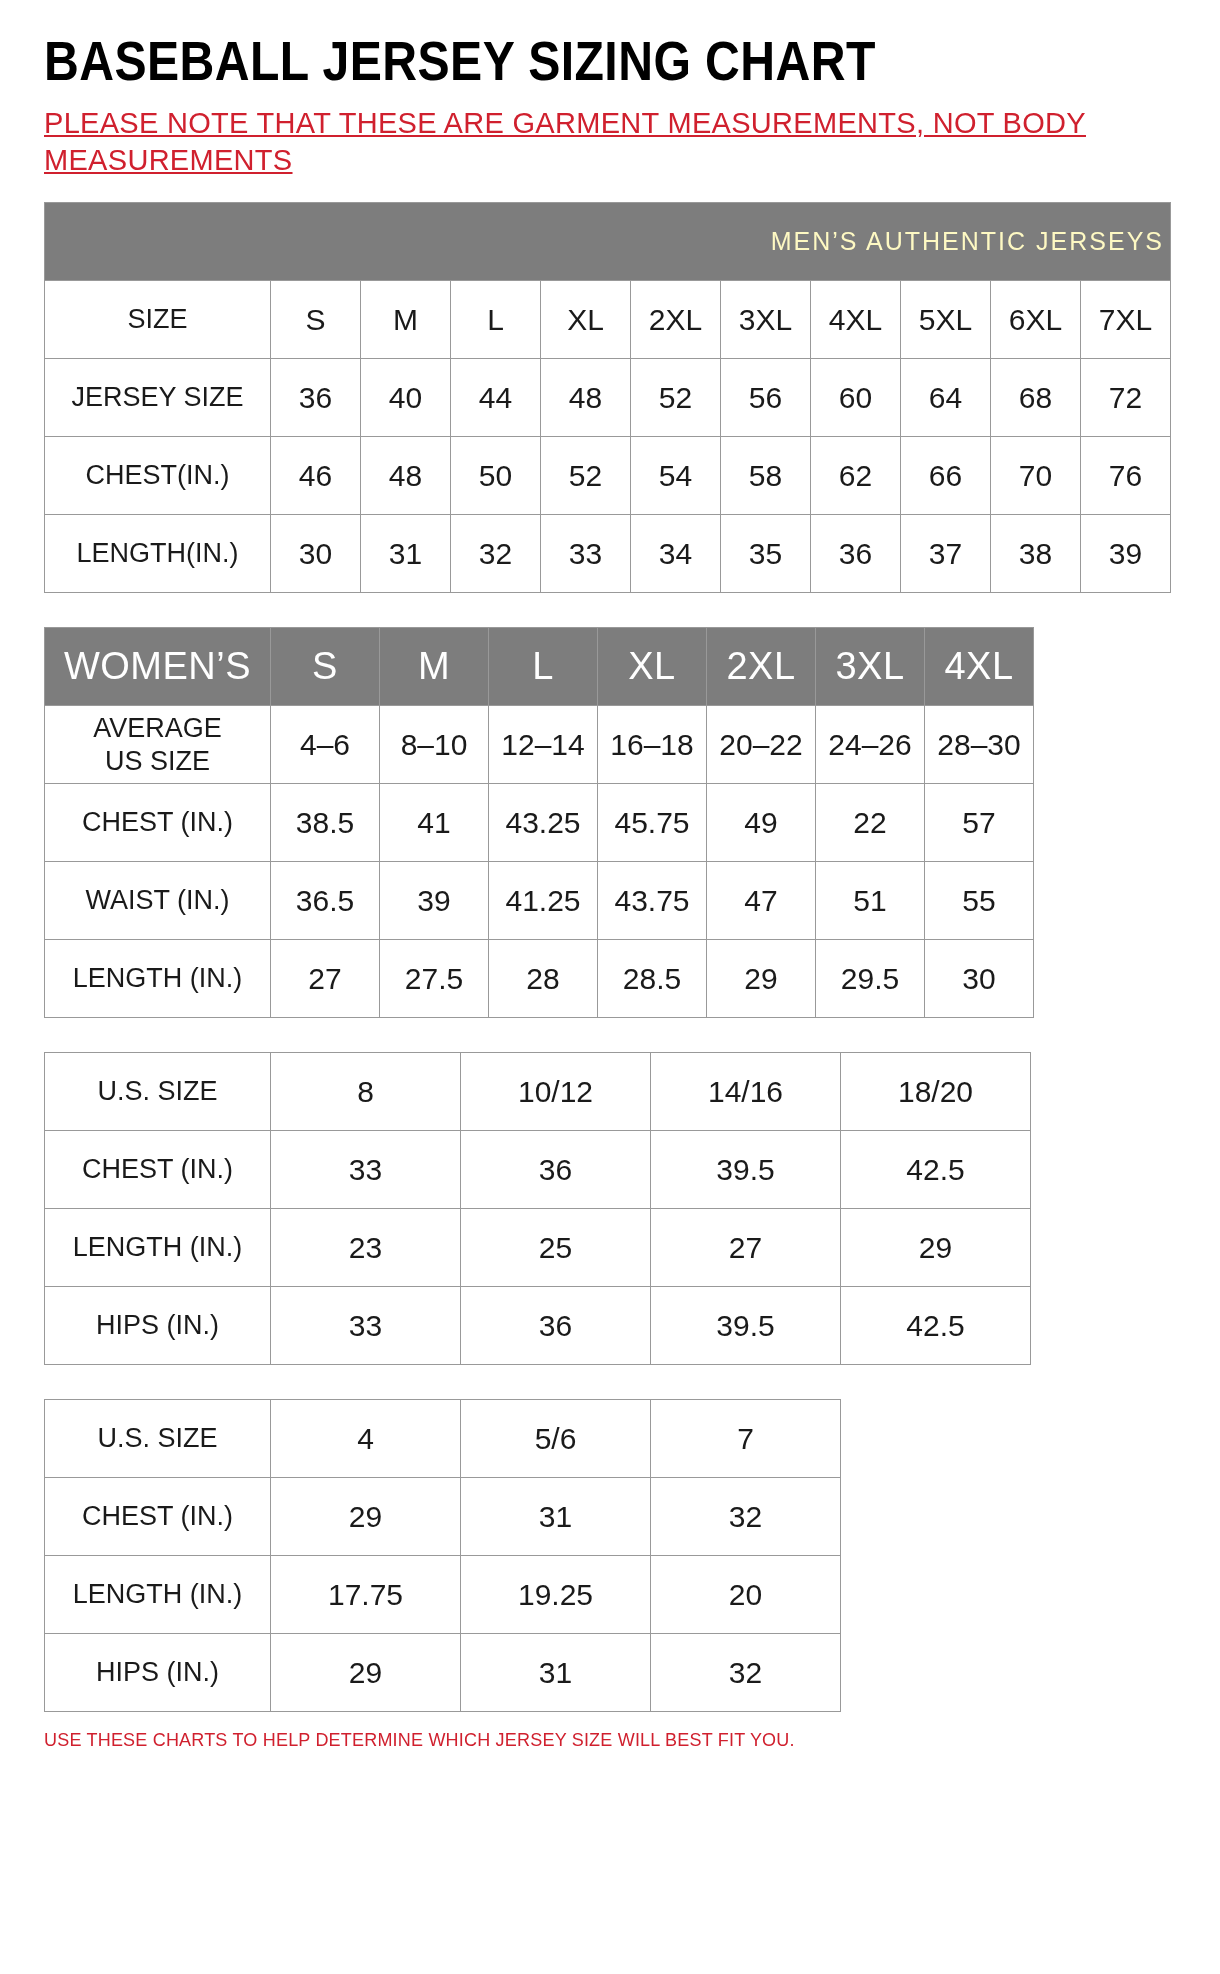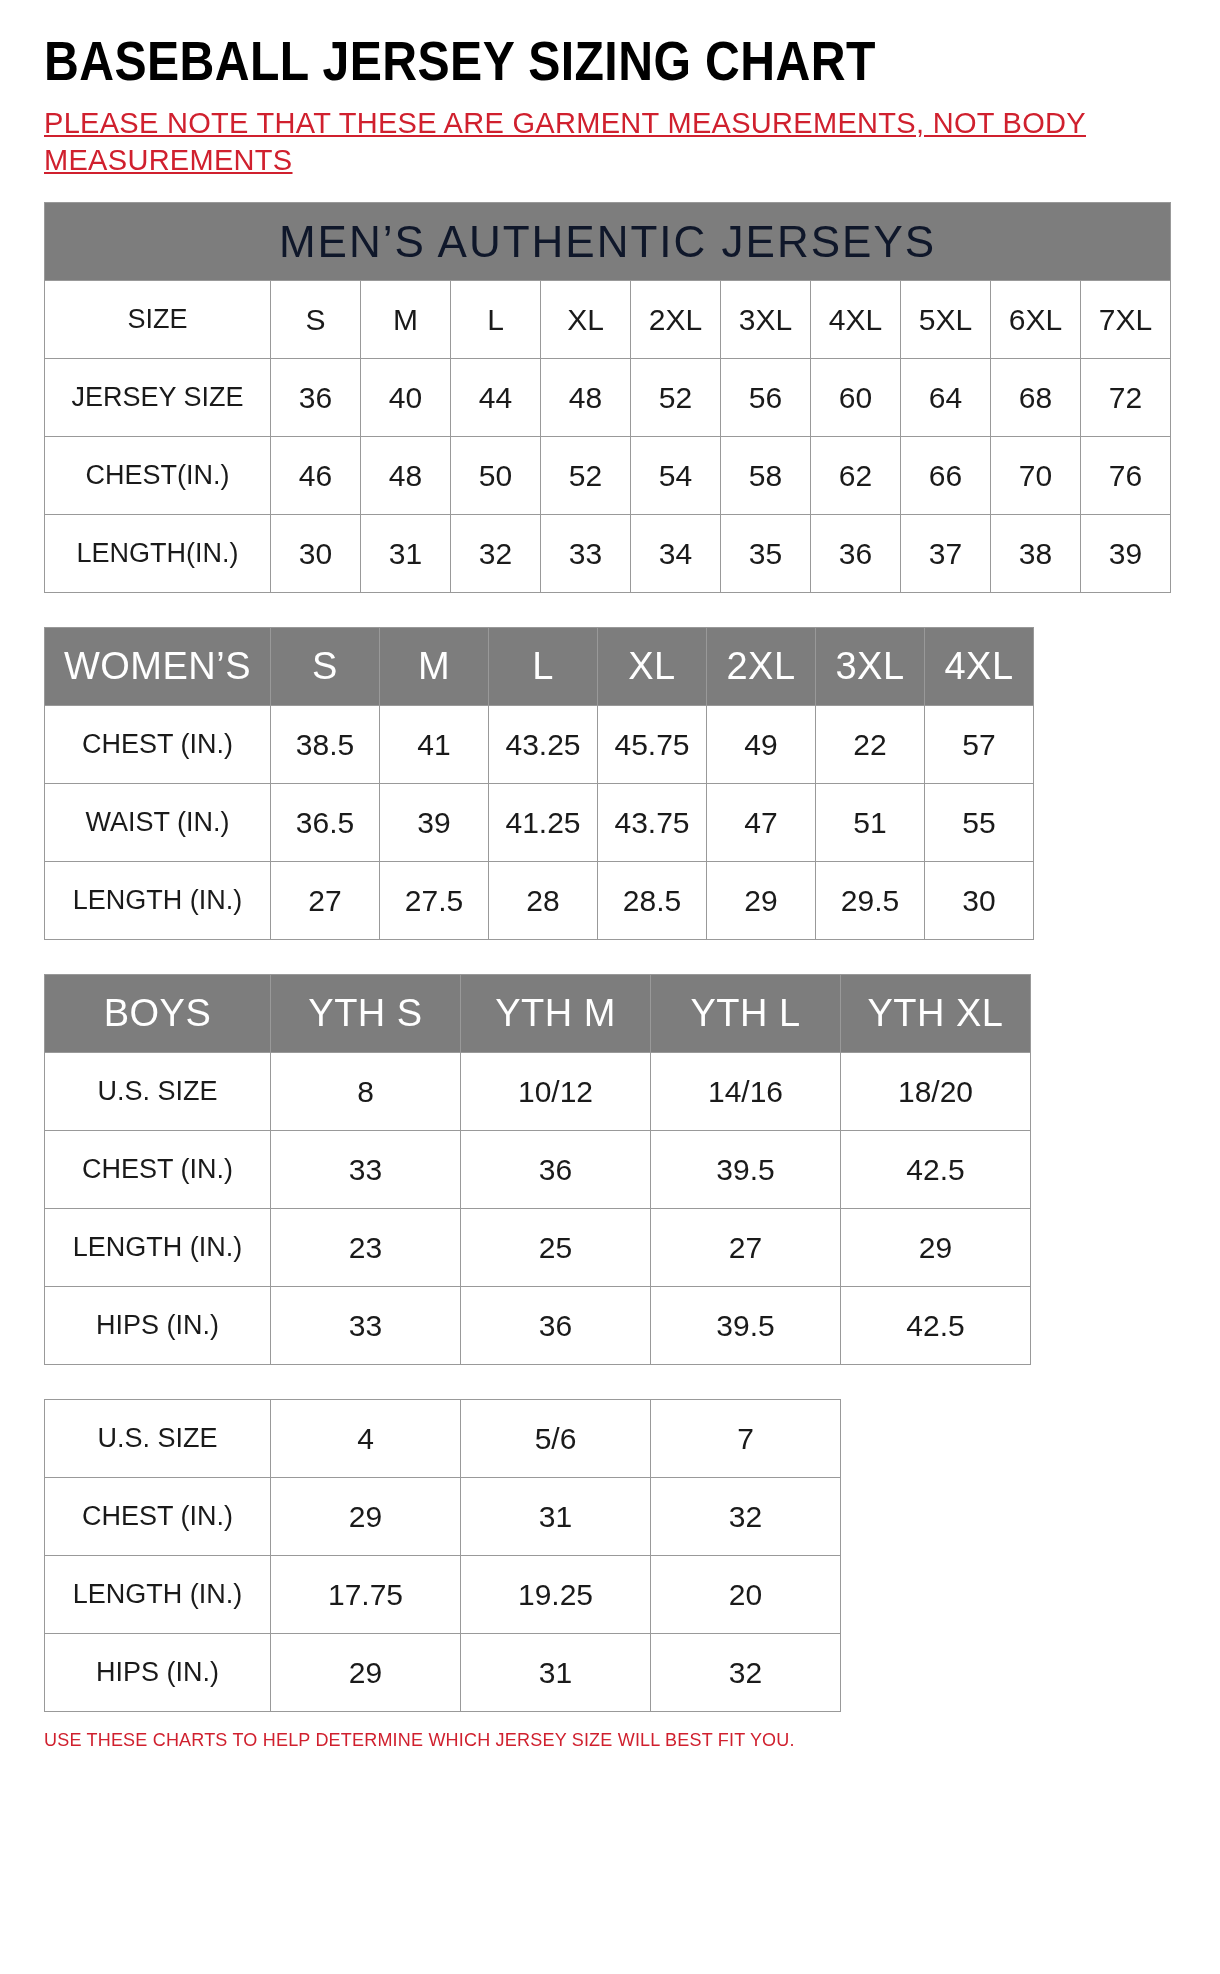--- a/index.html
+++ b/index.html
@@ -51,23 +51,24 @@
     border:1px solid var(--border);
     text-align:center;
     vertical-align:middle;
     height:78px;
     font-size:30px;
     padding:0 6px;
     color:var(--text);
   }
   .sizing-table td.band{
     background:var(--gray);
-    color:#0f172a;
-    font-size:44px;
+    color:#fef9c3;
+    font-size:25px;
     letter-spacing:2px;
+    text-align:right;
   }
   .sizing-table td.head{
     background:var(--gray);
     color:#ffffff;
     font-size:38px;
     letter-spacing:0.5px;
   }
   .sizing-table td.lbl{
     font-size:27px;
     white-space:pre-line;
@@ -171,20 +172,31 @@
         <td class="head">WOMEN’S</td>
         <td class="head">S</td>
         <td class="head">M</td>
         <td class="head">L</td>
         <td class="head">XL</td>
         <td class="head">2XL</td>
         <td class="head">3XL</td>
         <td class="head">4XL</td>
       </tr>
       <tr>
+        <td class="lbl">AVERAGE
+US SIZE</td>
+        <td>4–6</td>
+        <td>8–10</td>
+        <td>12–14</td>
+        <td>16–18</td>
+        <td>20–22</td>
+        <td>24–26</td>
+        <td>28–30</td>
+      </tr>
+      <tr>
         <td class="lbl">CHEST (IN.)</td>
         <td>38.5</td>
         <td>41</td>
         <td>43.25</td>
         <td>45.75</td>
         <td>49</td>
         <td>22</td>
         <td>57</td>
       </tr>
       <tr>
@@ -211,27 +223,20 @@
   </table>
 
   
   <table class="sizing-table">
     <colgroup>
         <col class="c-label">
         <col class="c-wide" span="4">
       </colgroup>
     <tbody>
       <tr>
-        <td class="head">BOYS</td>
-        <td class="head">YTH S</td>
-        <td class="head">YTH M</td>
-        <td class="head">YTH L</td>
-        <td class="head">YTH XL</td>
-      </tr>
-      <tr>
         <td class="lbl">U.S. SIZE</td>
         <td>8</td>
         <td>10/12</td>
         <td>14/16</td>
         <td>18/20</td>
       </tr>
       <tr>
         <td class="lbl">CHEST (IN.)</td>
         <td>33</td>
         <td>36</td>

